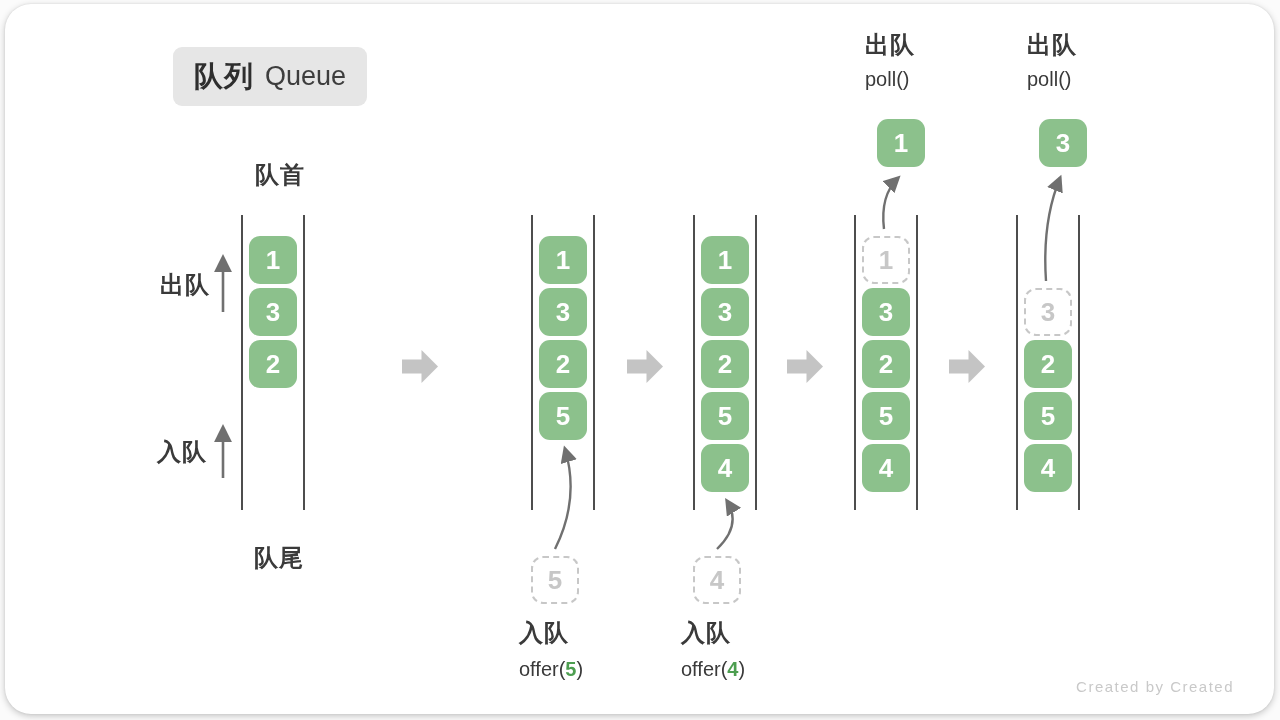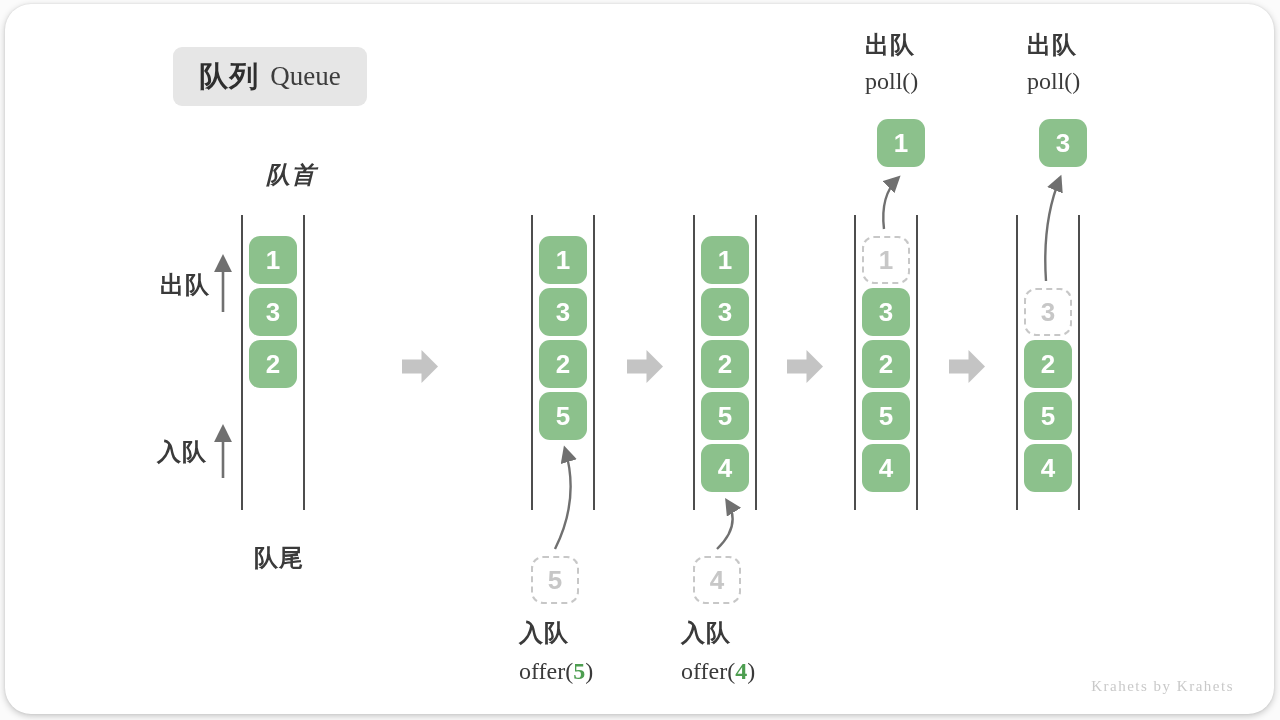--- a/index.html
+++ b/index.html
@@ -6,32 +6,32 @@
   body {
     width:1280px; height:720px; position:relative; background:#fbfbfb;
     font-family:"Liberation Sans","DejaVu Sans",sans-serif;
     color:var(--ink); overflow:hidden;
   }
   .card {
     position:absolute; left:5px; top:4px; width:1269px; height:710px;
     background:#fff; border-radius:26px;
     box-shadow:0 2px 7px rgba(0,0,0,.22), 0 0 2px rgba(0,0,0,.10);
   }
-  .mono { font-family:Liberation Serif, serif; }
+  .mono { font-family:Liberation Sans, sans-serif; }
 
   .title-box {
     position:absolute; left:168px; top:43px; width:194px; height:59px;
     background:var(--title-bg); border-radius:9px;
     display:flex; align-items:center; justify-content:center; gap:11px;
   }
   .title-zh { font-size:29px; font-weight:700; color:#2e2e2e; letter-spacing:1px; }
   .title-en { font-size:27px; color:#3d3d3d; }
 
   .cn-label { position:absolute; font-size:24px; font-weight:600; color:var(--ink); letter-spacing:1px; white-space:nowrap; }
-  .front-label { left:255px; top:155px; width:62px; text-align:center;font-style:italic; }
+  .front-label { left:244px; top:155px; width:62px; text-align:center; }
   .rear-label  { left:237px; top:538px; width:62px; text-align:right; }
   .side-deq-label { left:155px; top:265px; }
   .side-enq-label { left:152px; top:432px; }
 
   .wall { position:absolute; top:211px; height:295px; width:1.6px; background:var(--wall-gray); }
 
   .qbox {
     position:absolute; width:48px; height:48px; border-radius:11px;
     background:var(--box-green); color:#fff;
     display:flex; align-items:center; justify-content:center;
@@ -39,21 +39,21 @@
   }
   .qbox.dashed {
     background:#fff; border:2.5px dashed var(--ghost-gray);
     color:var(--ghost-gray); box-sizing:border-box; border-radius:12px;
   }
 
   .op { position:absolute; display:flex; flex-direction:column; white-space:nowrap; }
   .op-top { top:25px; gap:7px; }
   .op-bottom { top:613px; gap:9px; }
   .op .cn { font-size:24px; font-weight:600; color:var(--ink); letter-spacing:1px; }
-  .op .code { font-size:24px; color:var(--ink); }
+  .op .code { font-size:20px; color:var(--ink); }
   .op .arg { color:var(--arg-green); font-weight:700; }
 
   #overlay { position:absolute; left:0; top:0; pointer-events:none; }
   .sline { stroke:var(--arrow-gray); stroke-width:2.6; }
   .curve { stroke:var(--arrow-gray); stroke-width:2.4; fill:none; }
 
   .watermark {
     position:absolute; top:674px; right:40px;
     font-size:15px; color:var(--watermark-gray); letter-spacing:1.5px;
   }
@@ -188,14 +188,14 @@
       </div>
       <div class="qbox" style="left: 1034px; top: 115px;">
         <span>3</span>
       </div>
       <div class="op op-top" style="left: 1022px;">
         <span class="cn">出队</span>
         <span class="code mono">poll()</span>
       </div>
     </div>
 
-  <div class="watermark mono">Krahets by Krahets</div>
+  <div class="watermark mono">Created by Created</div>
 </div>
 
 </body></html>

